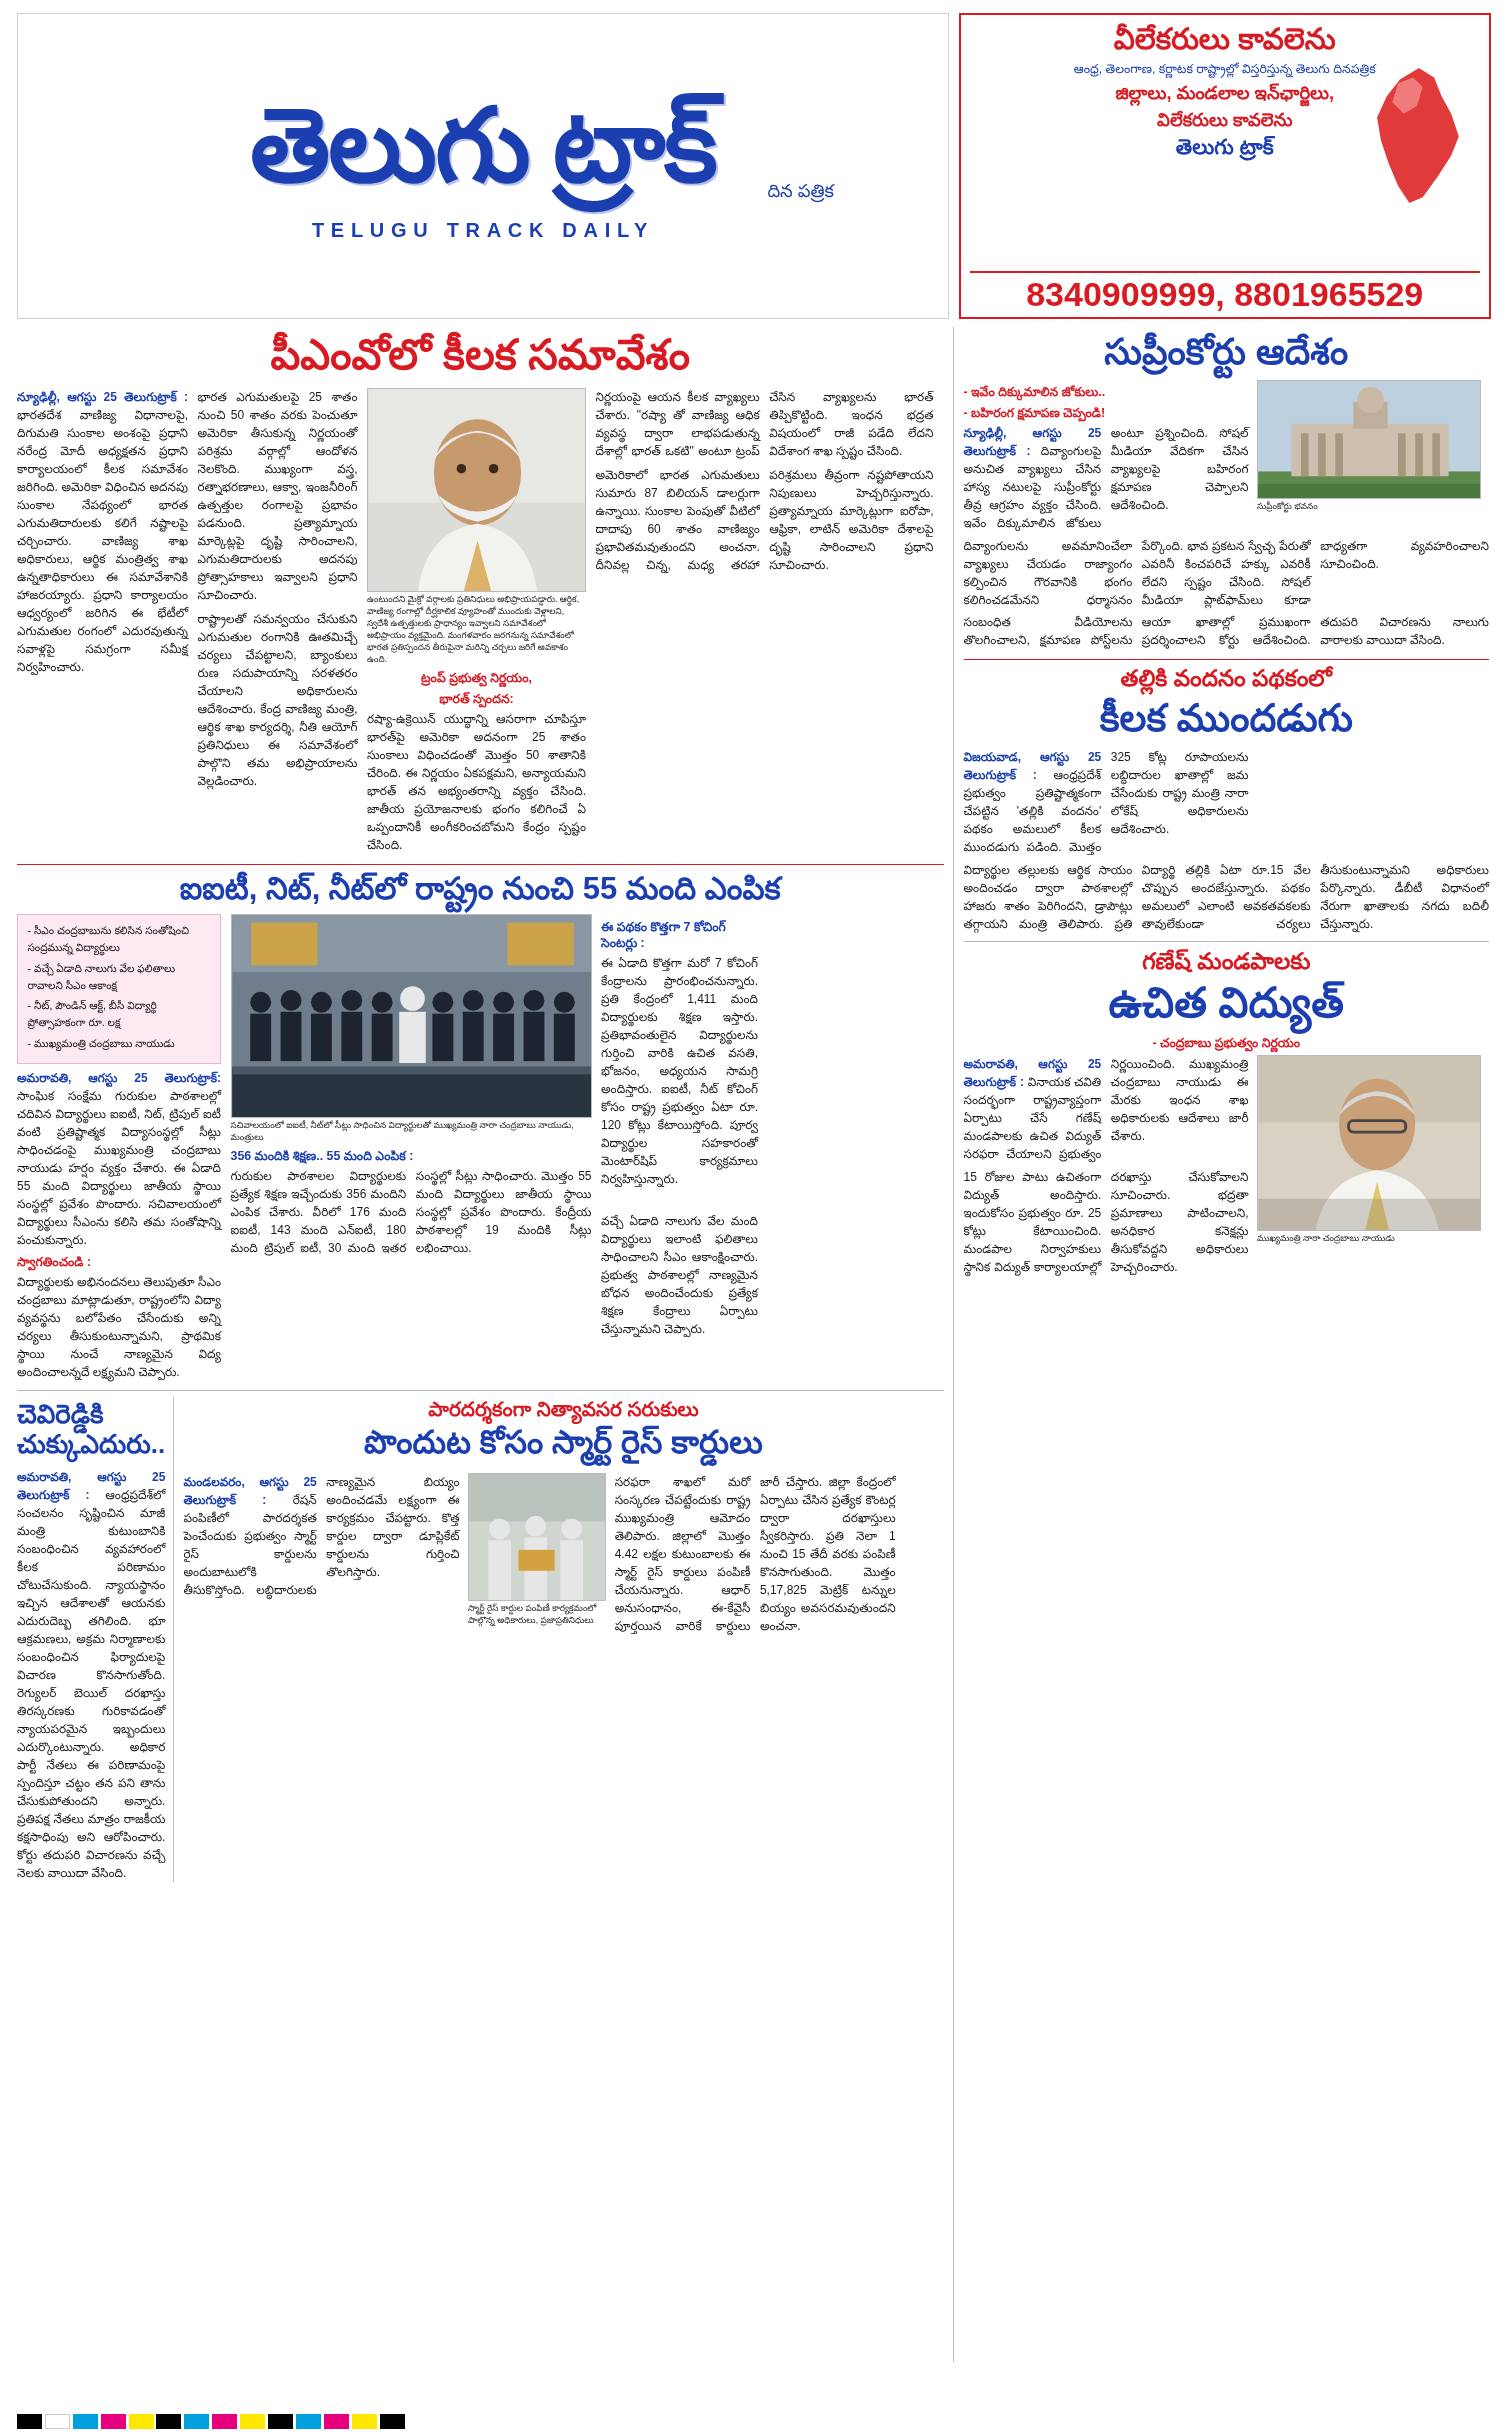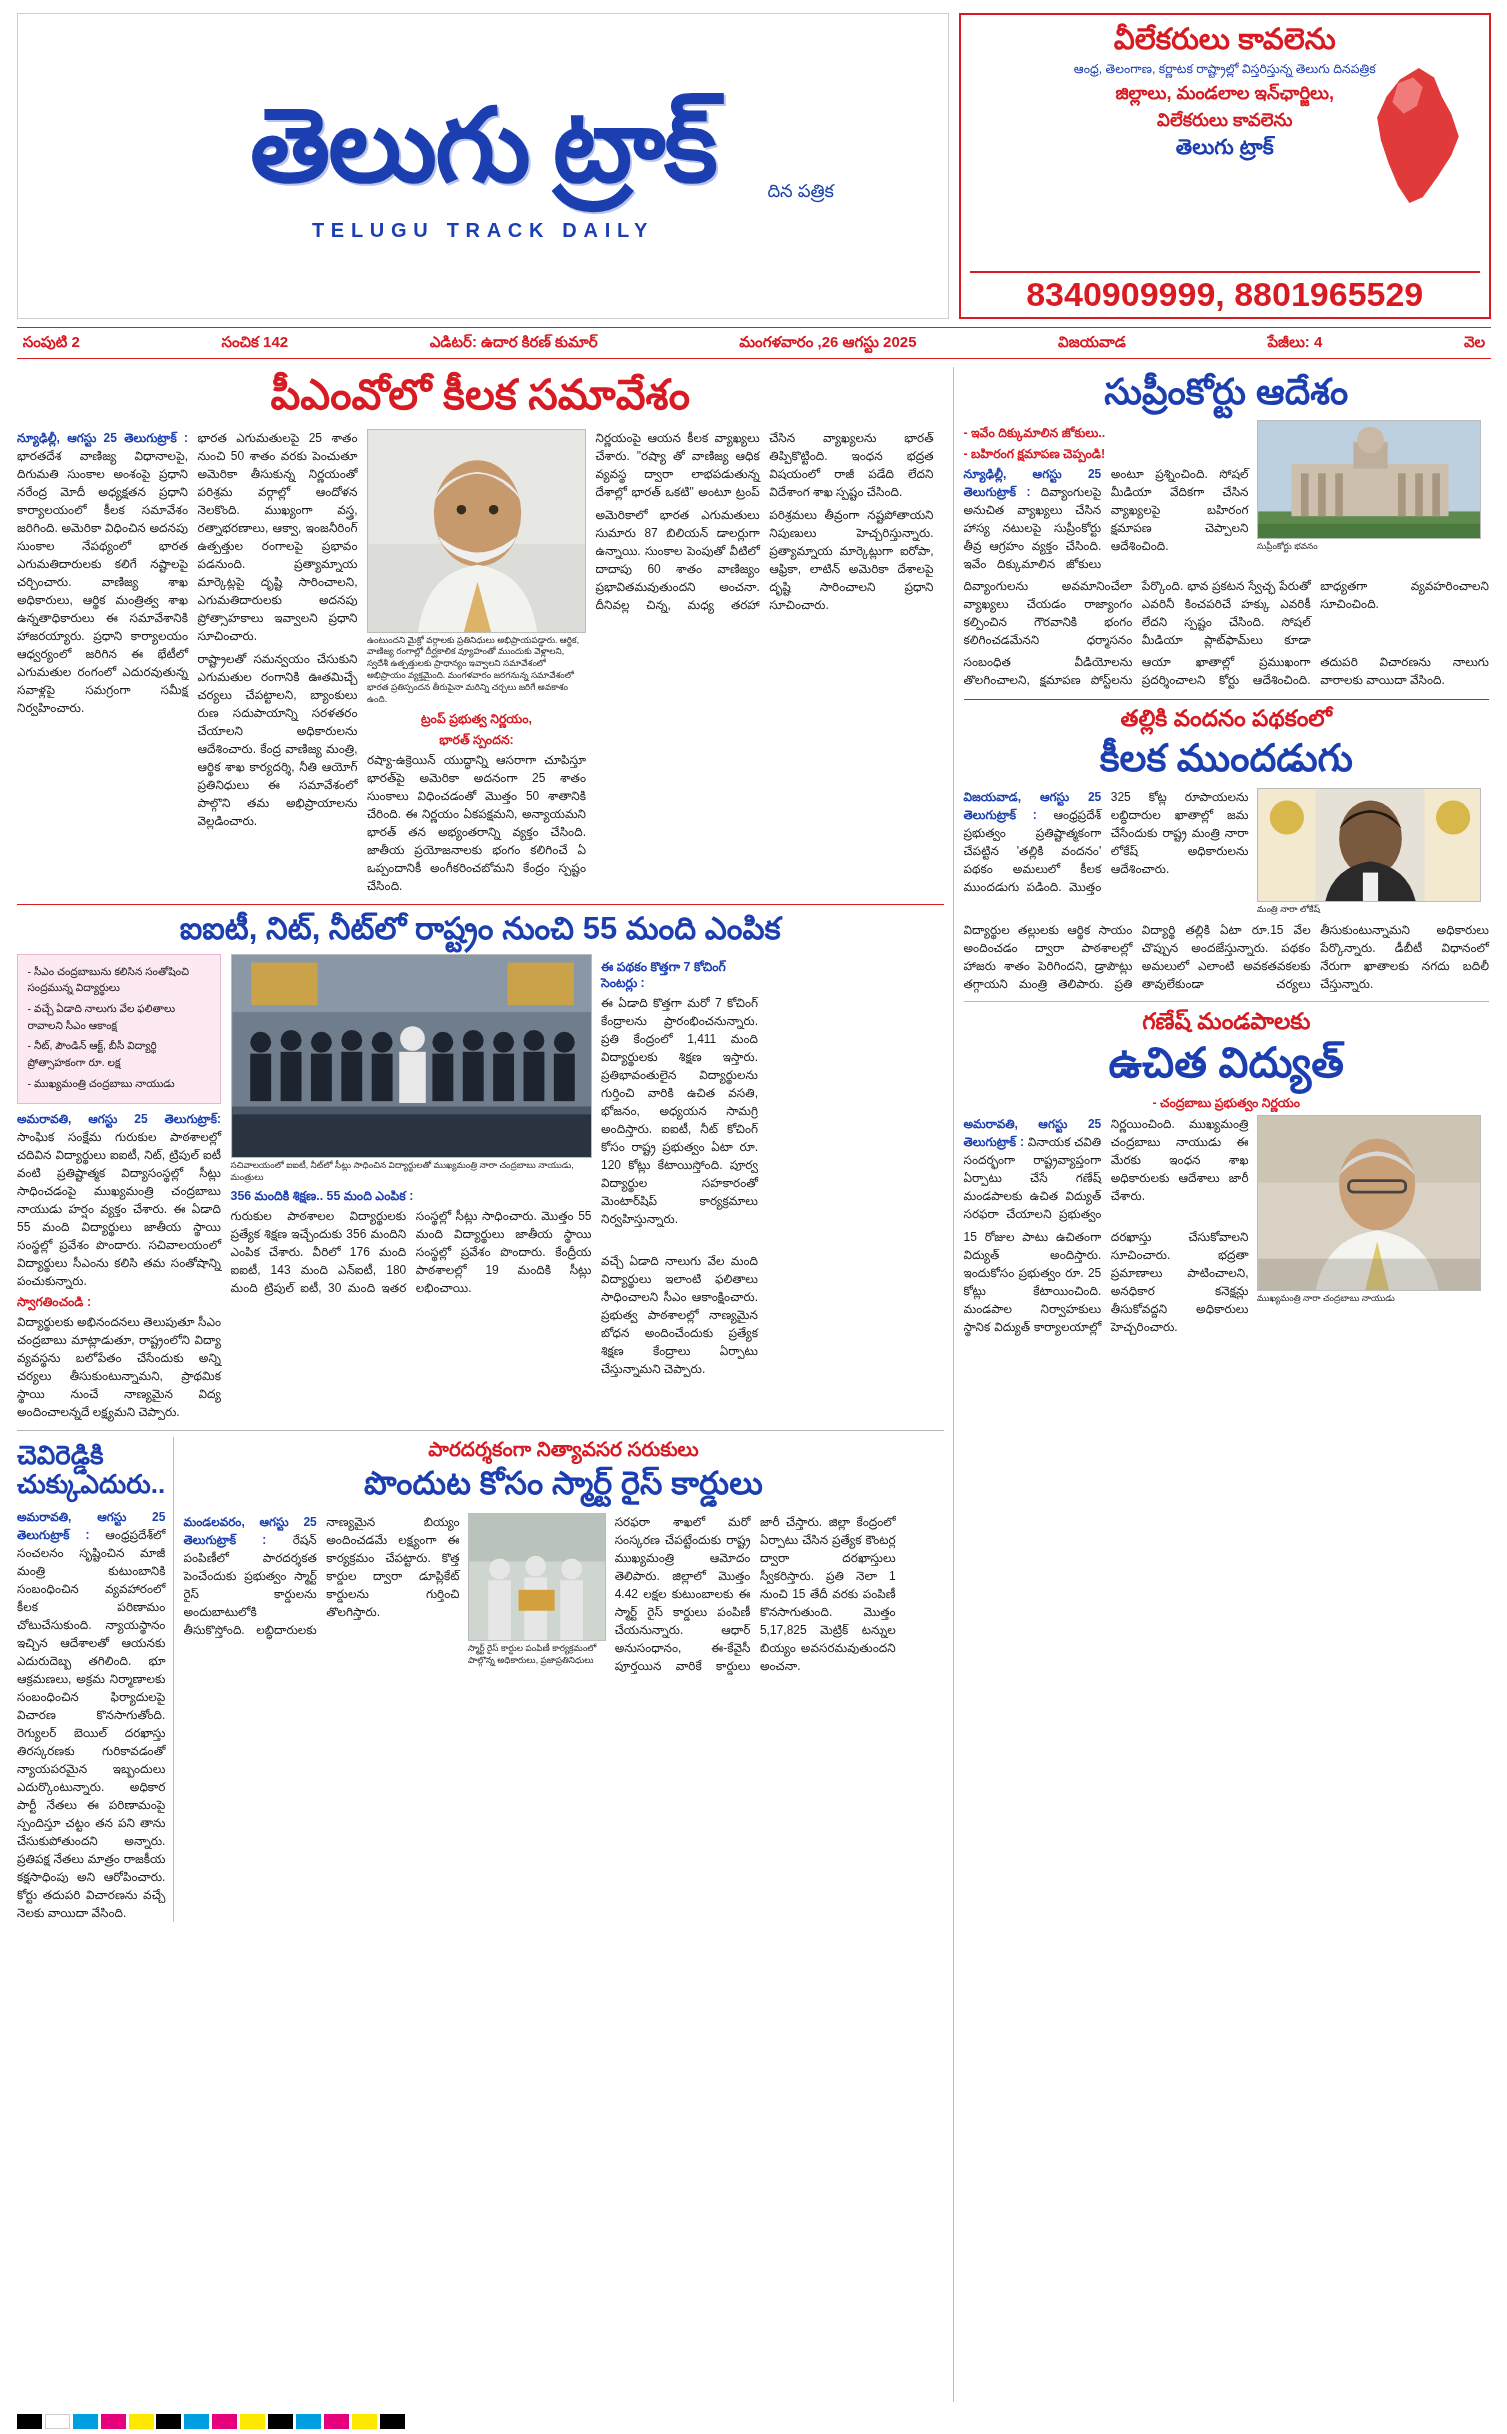--- a/index.html
+++ b/index.html
@@ -249,29 +249,20 @@
       <div class="ad-line2">విలేకరులు కావలెను</div>
       <div class="ad-brand">తెలుగు ట్రాక్</div>
       <svg class="ap-map" viewBox="0 0 120 150">
         <path d="M62 4 L78 14 L86 34 L96 52 L104 76 L96 96 L82 118 L66 140 L52 146 L40 128 L30 104 L22 80 L18 56 L28 34 L42 16 Z" fill="#e03a3a"></path>
         <path d="M40 20 L56 14 L66 24 L60 44 L46 52 L34 40 Z" fill="#f07b7b"></path>
       </svg>
       <div class="ad-phone">8340909999, 8801965529</div>
     </div>
   </div>
 
-  <div class="infobar">
-    <span>సంపుటి 2</span>
-    <span>సంచిక 142</span>
-    <span>ఎడిటర్: ఉదార కిరణ్ కుమార్</span>
-    <span>మంగళవారం ,26 ఆగస్టు 2025</span>
-    <span>విజయవాడ</span>
-    <span>పేజీలు: 4</span>
-    <span>వెల</span>
-  </div>
 
   <div class="content">
 
     <div class="col-left">
 
       <div class="sec">
         <div class="hl-main">పీఎంవోలో కీలక సమావేశం</div>
 
         <div style="display:flex; gap:9.5px;">
 
@@ -481,36 +472,20 @@
         <div class="hl-small-red" style="font-size:23px;">తల్లికి వందనం పథకంలో</div>
         <div class="hl-blue" style="font-size:38px;">కీలక ముందడుగు</div>
 
         <div style="display:flex; gap:8.6px;">
           <div style="width:285px;">
             <div class="txt c2">
               <span class="dateline">విజయవాడ, ఆగస్టు 25 తెలుగుట్రాక్ :</span>
               <span>ఆంధ్రప్రదేశ్ ప్రభుత్వం ప్రతిష్టాత్మకంగా చేపట్టిన 'తల్లికి వందనం' పథకం అమలులో కీలక ముందడుగు పడింది. మొత్తం 325 కోట్ల రూపాయలను లబ్ధిదారుల ఖాతాల్లో జమ చేసేందుకు రాష్ట్ర మంత్రి నారా లోకేష్ అధికారులను ఆదేశించారు.</span>
             </div>
           </div>
-          <div style="width:224px;">
-            <div class="photo" style="height:114px;">
-              <svg viewBox="0 0 235 120" width="224" height="114">
-                <rect width="235" height="120" fill="#e6e1d6"></rect>
-                <rect x="0" y="0" width="60" height="120" fill="#f3e9cf"></rect>
-                <rect x="175" y="0" width="60" height="120" fill="#f3e9cf"></rect>
-                <circle cx="30" cy="30" r="18" fill="#d8b84a"></circle>
-                <circle cx="205" cy="30" r="18" fill="#d8b84a"></circle>
-                <ellipse cx="118" cy="52" rx="33" ry="40" fill="#7a5a3e"></ellipse>
-                <path d="M85 42 Q118 8 151 42 Q142 24 118 22 Q94 24 85 42 Z" fill="#201710"></path>
-                <path d="M70 120 Q78 82 118 76 Q158 82 166 120 Z" fill="#2a2a2a"></path>
-                <rect x="110" y="88" width="16" height="32" fill="#f0f0f0"></rect>
-              </svg>
-            </div>
-            <div class="caption">మంత్రి నారా లోకేష్</div>
-          </div>
         </div>
         <div class="txt c3" style="margin-top:4.8px;">విద్యార్థుల తల్లులకు ఆర్థిక సాయం అందించడం ద్వారా పాఠశాలల్లో హాజరు శాతం పెరిగిందని, డ్రాపౌట్లు తగ్గాయని మంత్రి తెలిపారు. ప్రతి విద్యార్థి తల్లికి ఏటా రూ.15 వేల చొప్పున అందజేస్తున్నారు. పథకం అమలులో ఎలాంటి అవకతవకలకు తావులేకుండా చర్యలు తీసుకుంటున్నామని అధికారులు పేర్కొన్నారు. డీబీటీ విధానంలో నేరుగా ఖాతాలకు నగదు బదిలీ చేస్తున్నారు.</div>
       </div>
 
       <hr class="hr-thin">
 
       <div class="sec">
         <div class="hl-small-red" style="font-size:23px;">గణేష్ మండపాలకు</div>
         <div class="hl-blue" style="font-size:42px;">ఉచిత విద్యుత్</div>
         <div class="subhead-red" style="text-align:center;">- చంద్రబాబు ప్రభుత్వం నిర్ణయం</div>

